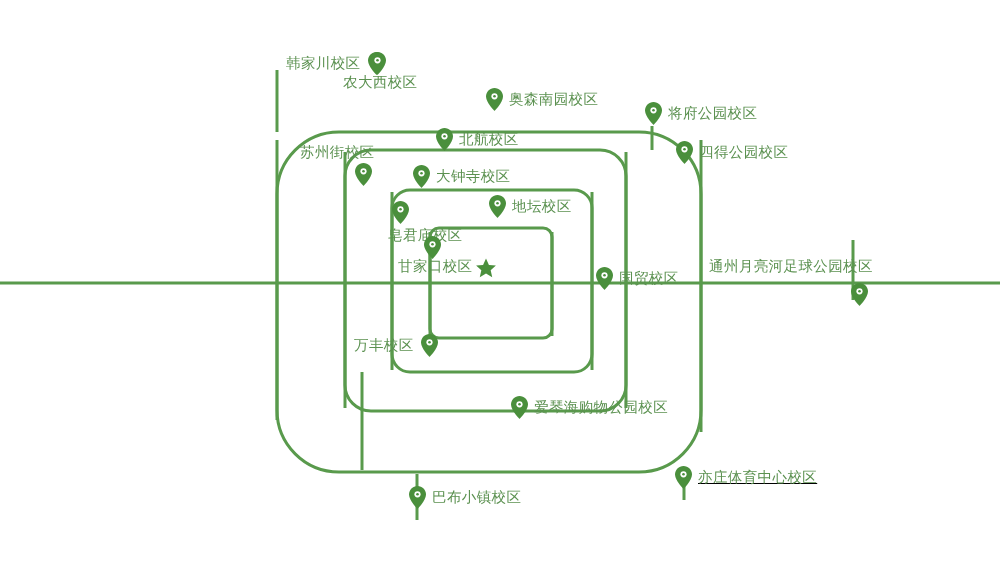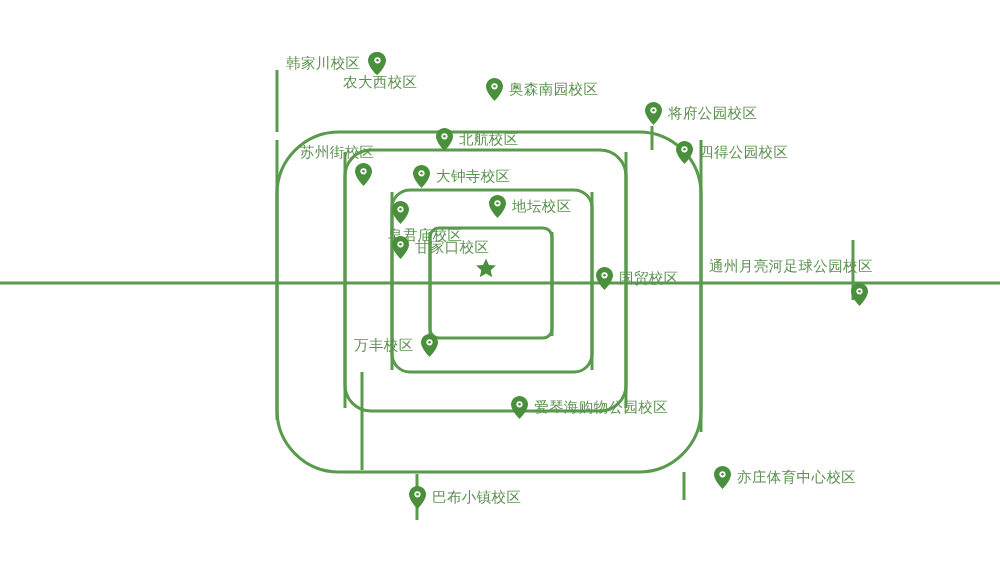--- a/index.html
+++ b/index.html
@@ -89,21 +89,21 @@
   <div class="poi" style="left:337px;top:52px;flex-direction:column;">
     <svg class="pin" viewBox="0 0 17 23">
         <path d="M8.5 0C3.8 0 0 3.8 0 8.5c0 6 8.5 14.5 8.5 14.5S17 14.5 17 8.5C17 3.8 13.2 0 8.5 0z" fill="#4a8f3c"></path>
         <circle cx="8.5" cy="8.3" r="3.1" fill="#ffffff"></circle>
         <circle cx="8.5" cy="8.3" r="1.3" fill="#4a8f3c"></circle>
       </svg>
     <span class="poi-label">农大西校区</span>
   </div>
 
 
-  <div class="poi" style="left:486px;top:78px;">
+  <div class="poi" style="left:486px;top:88px;">
     <svg class="pin" viewBox="0 0 17 23">
         <path d="M8.5 0C3.8 0 0 3.8 0 8.5c0 6 8.5 14.5 8.5 14.5S17 14.5 17 8.5C17 3.8 13.2 0 8.5 0z" fill="#4a8f3c"></path>
         <circle cx="8.5" cy="8.3" r="3.1" fill="#ffffff"></circle>
         <circle cx="8.5" cy="8.3" r="1.3" fill="#4a8f3c"></circle>
       </svg>
     <span class="poi-label">奥森南园校区</span>
   </div>
 
   <div class="poi" style="left:645px;top:102px;">
     <svg class="pin" viewBox="0 0 17 23">
@@ -161,21 +161,21 @@
 
   <div class="poi" style="left:489px;top:195px;">
     <svg class="pin" viewBox="0 0 17 23">
         <path d="M8.5 0C3.8 0 0 3.8 0 8.5c0 6 8.5 14.5 8.5 14.5S17 14.5 17 8.5C17 3.8 13.2 0 8.5 0z" fill="#4a8f3c"></path>
         <circle cx="8.5" cy="8.3" r="3.1" fill="#ffffff"></circle>
         <circle cx="8.5" cy="8.3" r="1.3" fill="#4a8f3c"></circle>
       </svg>
     <span class="poi-label">地坛校区</span>
   </div>
 
-  <div class="poi" style="left:392px;top:236px;">
+  <div class="poi" style="left:392px;top:236px;flex-direction:column;">
     <svg class="pin" viewBox="0 0 17 23">
         <path d="M8.5 0C3.8 0 0 3.8 0 8.5c0 6 8.5 14.5 8.5 14.5S17 14.5 17 8.5C17 3.8 13.2 0 8.5 0z" fill="#4a8f3c"></path>
         <circle cx="8.5" cy="8.3" r="3.1" fill="#ffffff"></circle>
         <circle cx="8.5" cy="8.3" r="1.3" fill="#4a8f3c"></circle>
       </svg>
     <span class="poi-label">甘家口校区</span>
   </div>
 
   <div class="poi stack" style="left:709px;top:231px;">
     <span class="poi-label">通州月亮河足球公园校区</span>
@@ -206,21 +206,21 @@
 
   <div class="poi" style="left:511px;top:396px;">
     <svg class="pin" viewBox="0 0 17 23">
         <path d="M8.5 0C3.8 0 0 3.8 0 8.5c0 6 8.5 14.5 8.5 14.5S17 14.5 17 8.5C17 3.8 13.2 0 8.5 0z" fill="#4a8f3c"></path>
         <circle cx="8.5" cy="8.3" r="3.1" fill="#ffffff"></circle>
         <circle cx="8.5" cy="8.3" r="1.3" fill="#4a8f3c"></circle>
       </svg>
     <span class="poi-label">爱琴海购物公园校区</span>
   </div>
 
-  <div class="poi" style="left:714px;top:466px;">
+  <div class="poi" style="left:675px;top:466px;text-decoration:underline;">
     <svg class="pin" viewBox="0 0 17 23">
         <path d="M8.5 0C3.8 0 0 3.8 0 8.5c0 6 8.5 14.5 8.5 14.5S17 14.5 17 8.5C17 3.8 13.2 0 8.5 0z" fill="#4a8f3c"></path>
         <circle cx="8.5" cy="8.3" r="3.1" fill="#ffffff"></circle>
         <circle cx="8.5" cy="8.3" r="1.3" fill="#4a8f3c"></circle>
       </svg>
     <span class="poi-label">亦庄体育中心校区</span>
   </div>
 
   <div class="poi" style="left:409px;top:486px;">
     <svg class="pin" viewBox="0 0 17 23">

